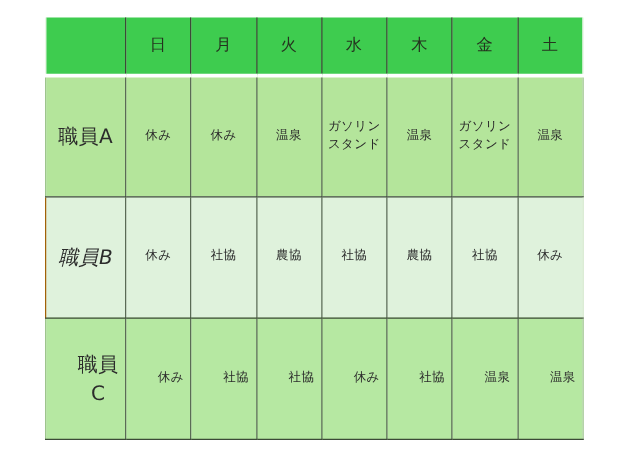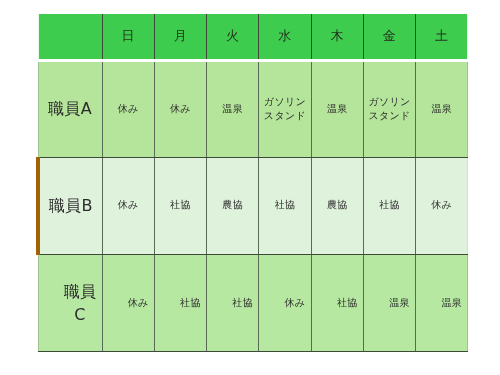--- a/index.html
+++ b/index.html
@@ -78,21 +78,21 @@
   }
 
   tbody tr.row-a td { background: #B4E59B; border-top-color: #d8ecd0; }
   tbody tr.row-b td { background: #DFF2DC; }
   tbody tr.row-c td { background: #B6E8A2; }
 
   tbody td.name-cell {
     border-left: 1px solid #9dc58d;
     font-size: 16px;
   }
-  tbody tr.row-b td.name-cell { border-left: 4px solid #a16207; }
+  tbody tr.row-b td.name-cell { border-left: 1px solid #a16207; font-style: italic; }
   tbody td.last-cell { border-right: 1px solid #9dc58d; }
   tbody tr.row-b td.last-cell { border-right: 1px solid #cfe6c8; }
 
   tbody tr.row-c td { border-bottom: 1px solid #3c4a37; padding-left: 22px; }
 </style>
 </head>
 <body>
 
 <div id="schedule-wrap">
   <table class="schedule">

